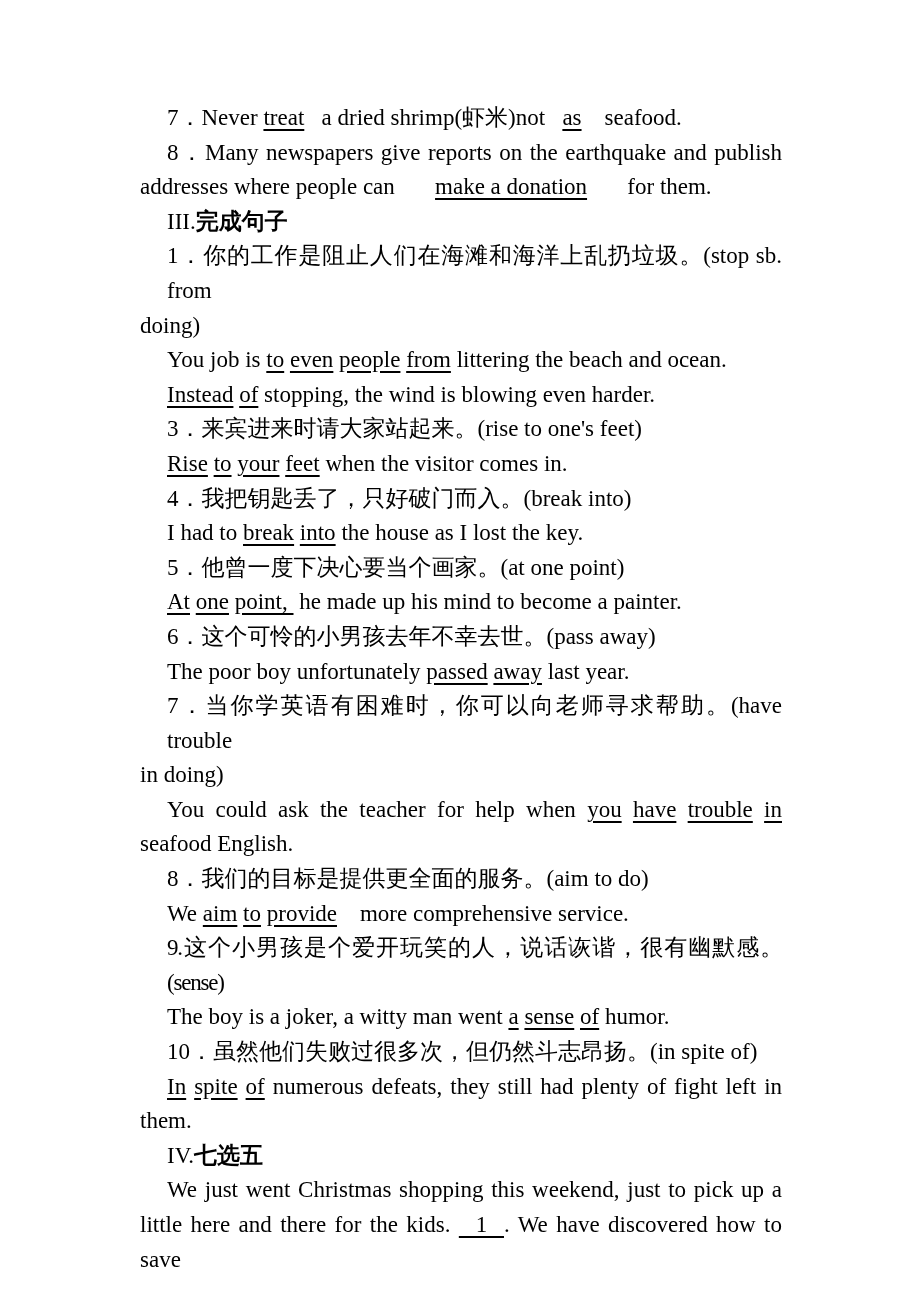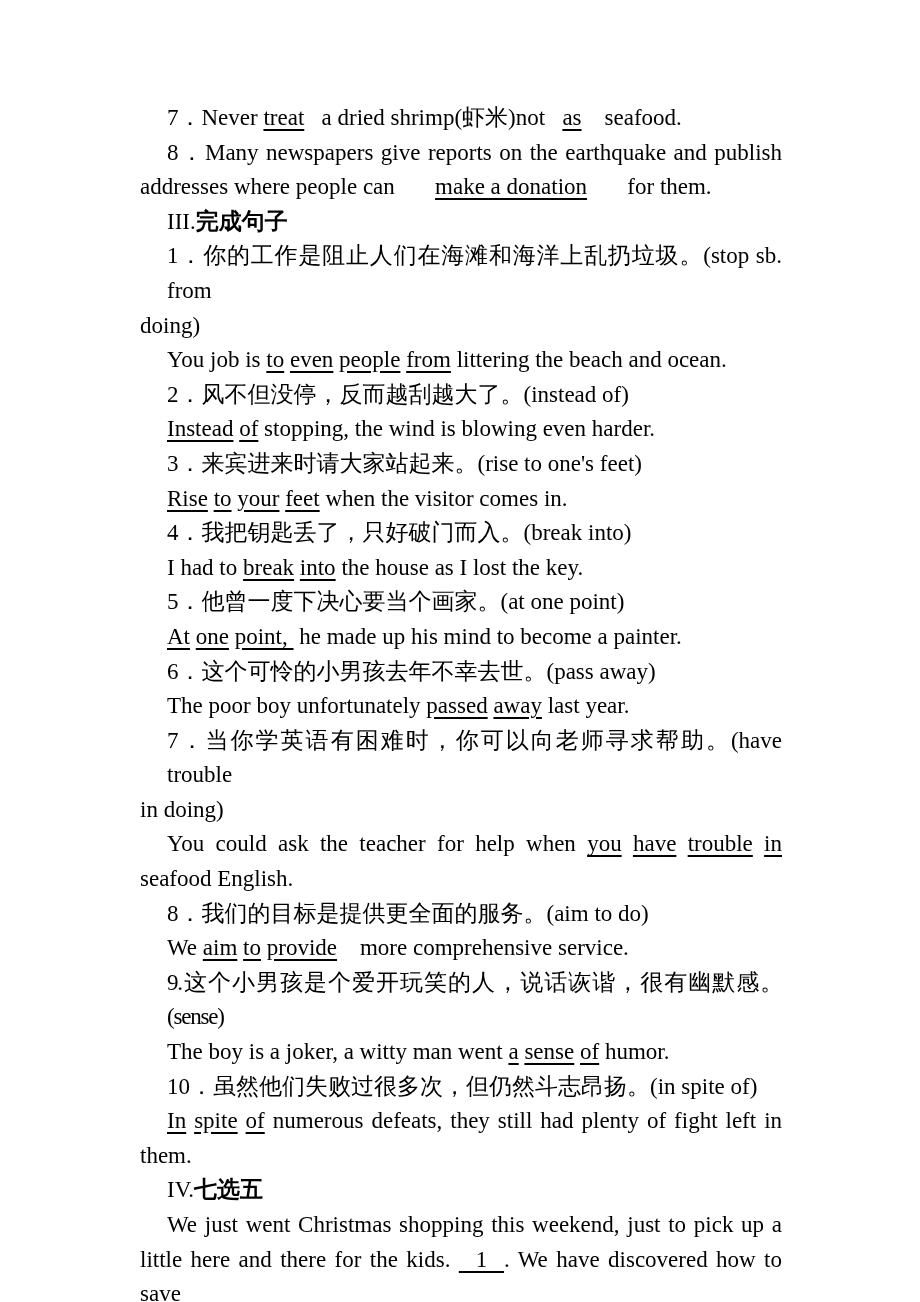--- a/index.html
+++ b/index.html
@@ -52,21 +52,20 @@
 
 <div class="page">
   <div class="doc">
       <div class="line ind"><span>7．Never </span><span class="u">treat</span><span>&nbsp;&nbsp; a dried shrimp(虾米)not&nbsp;&nbsp; </span><span class="u">as</span><span> &nbsp;&nbsp; seafood.</span></div>
       <div class="line ind just"><span>8．Many newspapers give reports on the earthquake and publish</span></div>
       <div class="line"><span>addresses where people can&nbsp;&nbsp;&nbsp;&nbsp;&nbsp;&nbsp; </span><span class="u">make&nbsp;a&nbsp;donation</span><span> &nbsp;&nbsp;&nbsp;&nbsp;&nbsp;&nbsp;for them.</span></div>
       <div class="line ind"><span>III.</span><span class="b">完成句子</span></div>
       <div class="line ind just"><span>1．你的工作是阻止人们在海滩和海洋上乱扔垃圾。(stop sb. from</span></div>
       <div class="line"><span>doing)</span></div>
       <div class="line ind"><span>You job is </span><span class="u">to</span><span> </span><span class="u">even</span><span> </span><span class="u">people</span><span> </span><span class="u">from</span><span> littering the beach and ocean.</span></div>
-      <div class="line ind"><span>2．风不但没停，反而越刮越大了。(instead of)</span></div>
       <div class="line ind"><span class="u">Instead</span><span> </span><span class="u">of</span><span> stopping, the wind is blowing even harder.</span></div>
       <div class="line ind"><span>3．来宾进来时请大家站起来。(rise to one's feet)</span></div>
       <div class="line ind"><span class="u">Rise</span><span> </span><span class="u">to</span><span> </span><span class="u">your</span><span> </span><span class="u">feet</span><span> when the visitor comes in.</span></div>
       <div class="line ind"><span>4．我把钥匙丢了，只好破门而入。(break into)</span></div>
       <div class="line ind"><span>I had to </span><span class="u">break</span><span> </span><span class="u">into</span><span> the house as I lost the key.</span></div>
       <div class="line ind"><span>5．他曾一度下决心要当个画家。(at one point)</span></div>
       <div class="line ind"><span class="u">At</span><span> </span><span class="u">one</span><span> </span><span class="u">point,&nbsp;</span><span> he made up his mind to become a painter.</span></div>
       <div class="line ind"><span>6．这个可怜的小男孩去年不幸去世。(pass away)</span></div>
       <div class="line ind"><span>The poor boy unfortunately </span><span class="u">passed</span><span> </span><span class="u">away</span><span> last year.</span></div>
       <div class="line ind just"><span>7．当你学英语有困难时，你可以向老师寻求帮助。(have trouble</span></div>

